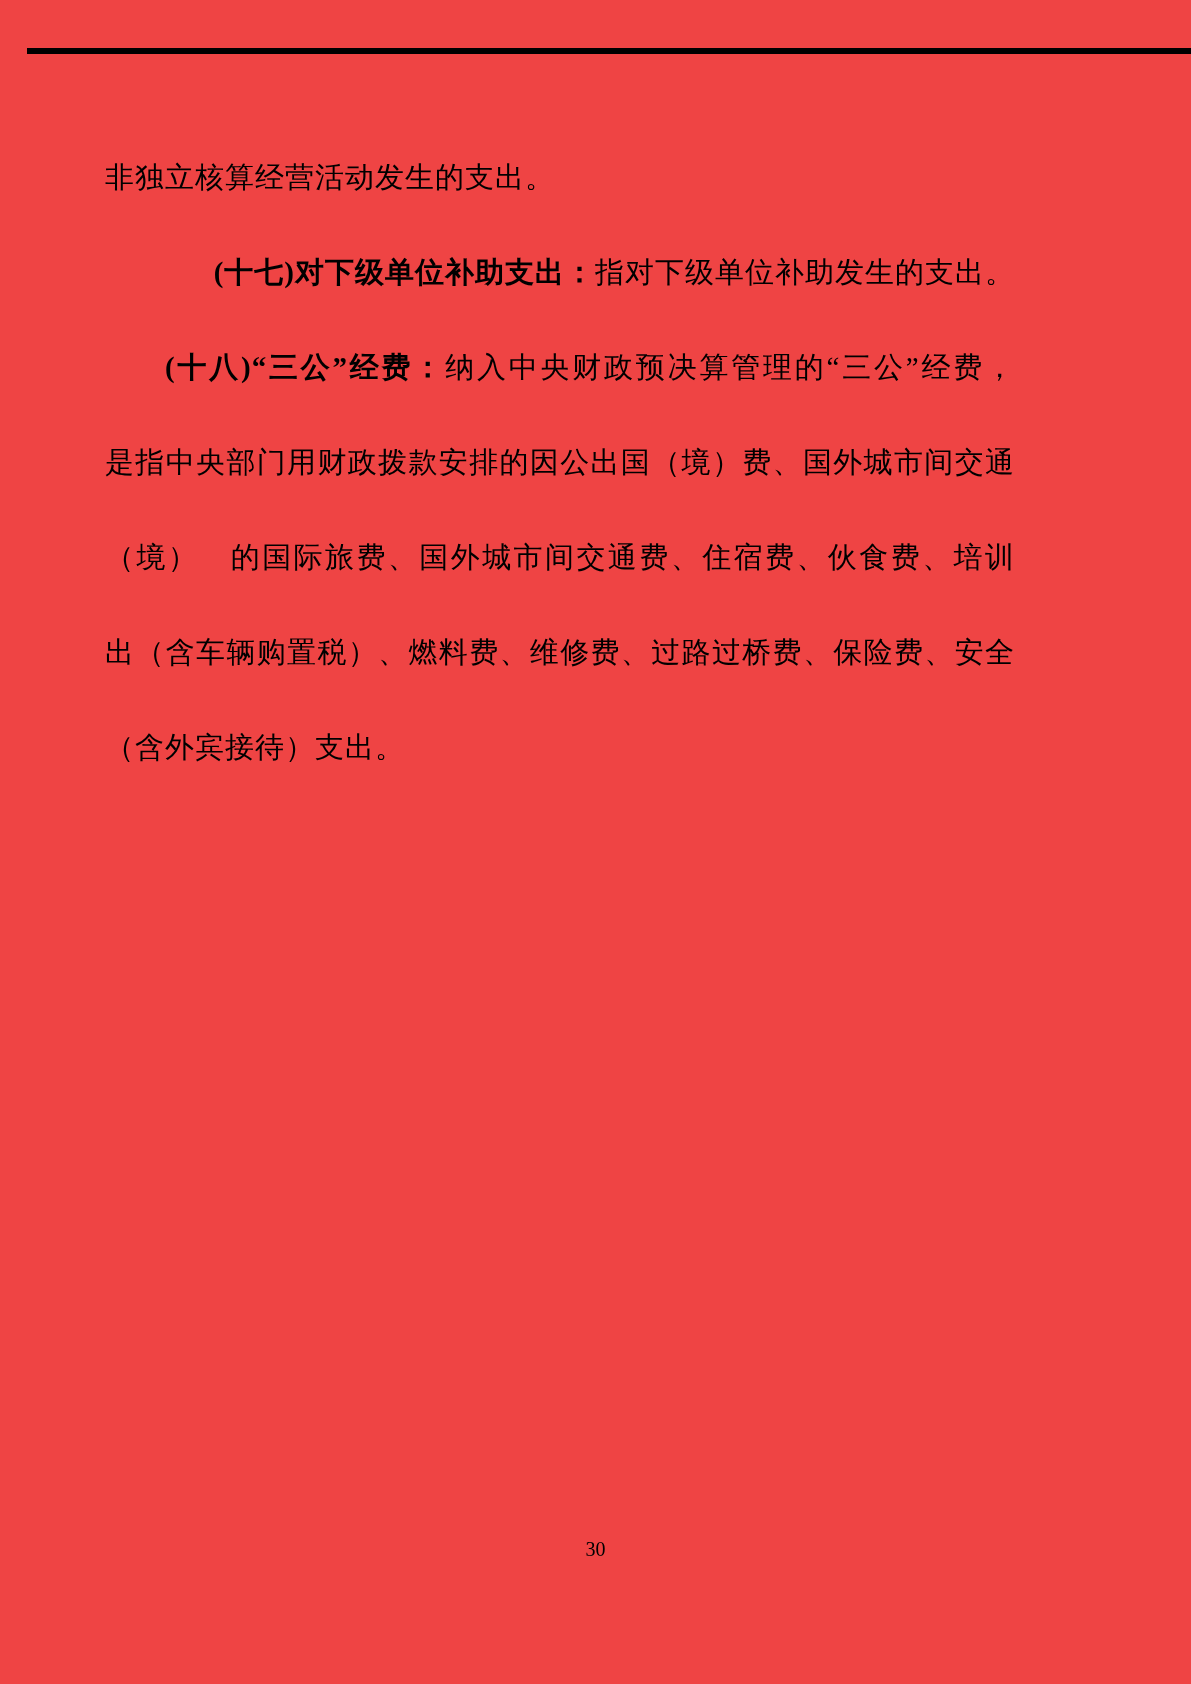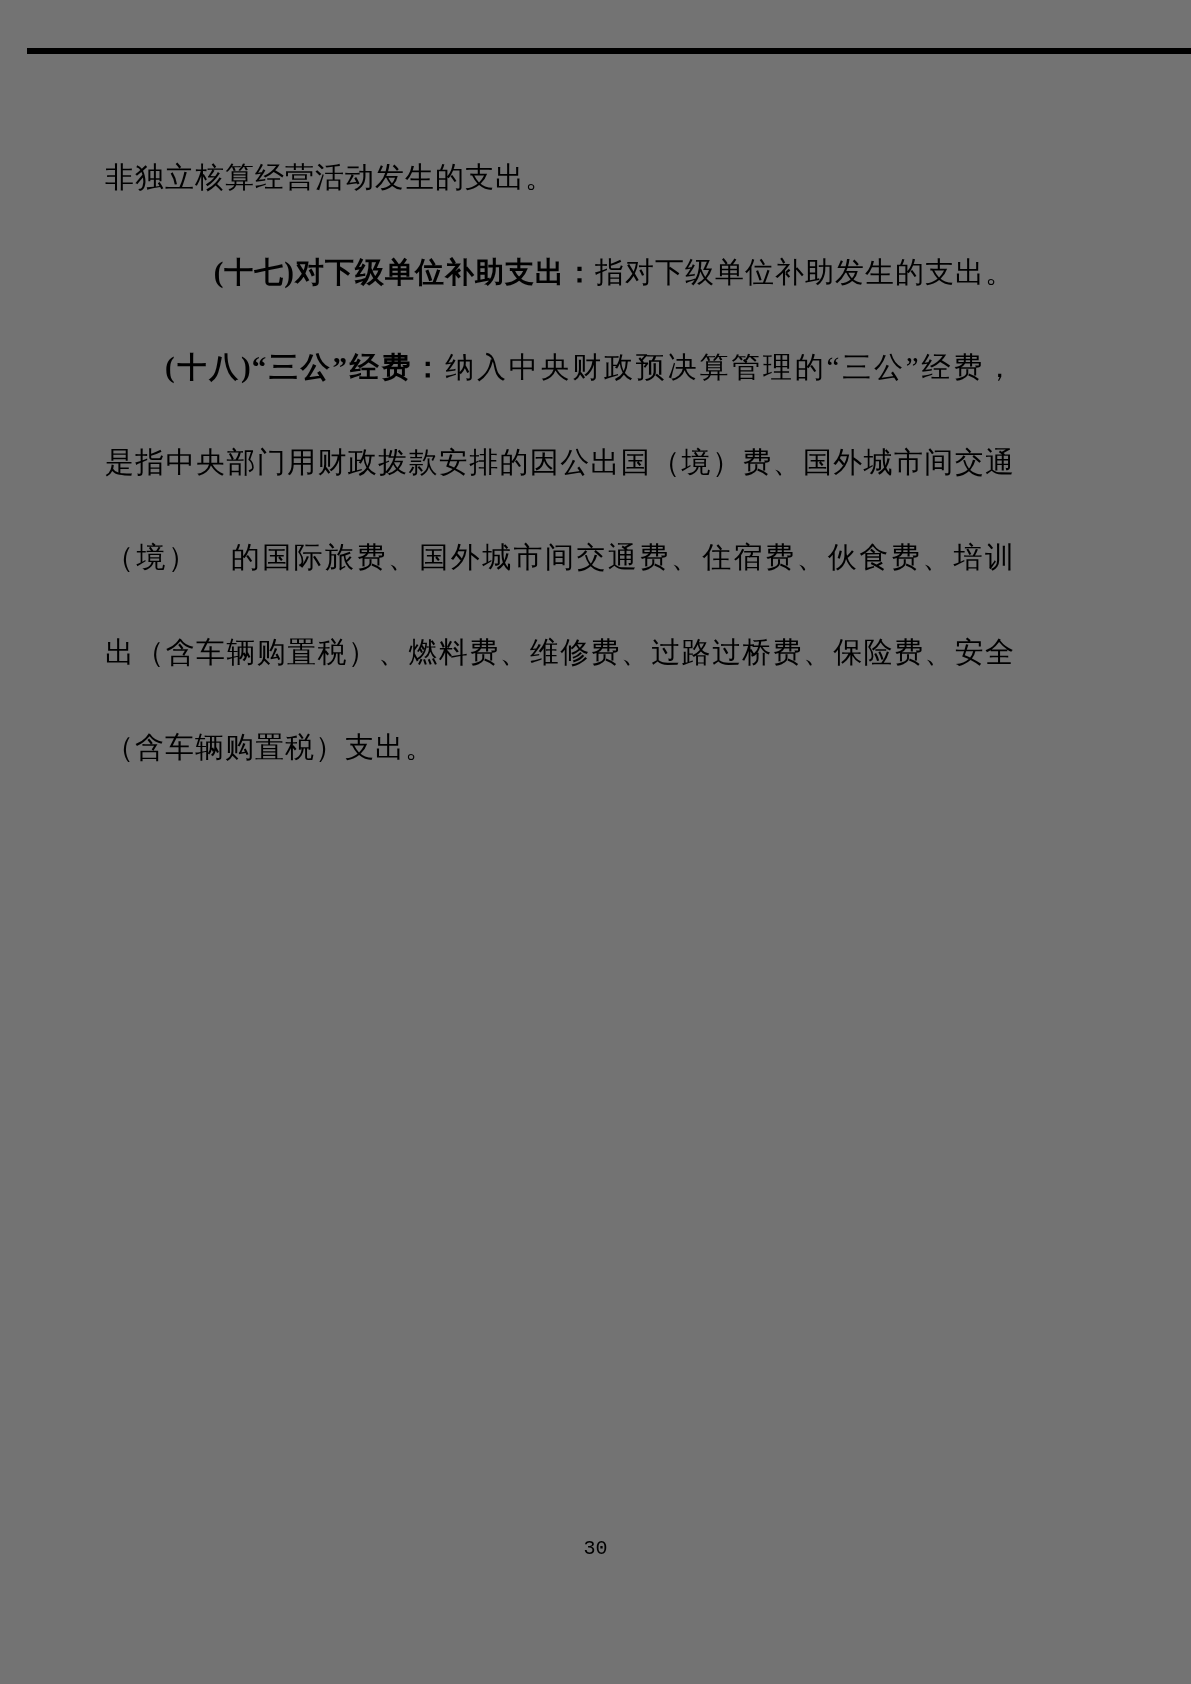--- a/index.html
+++ b/index.html
@@ -10,21 +10,21 @@
   body {
     width: 1191px;
     height: 1684px;
     position: relative;
     font-family: "Liberation Serif", "DejaVu Serif", serif;
     color: #000000;
   }
   .page {
     position: absolute;
     inset: 0;
-    background: #737373;
+    background: #ef4444;
   }
   .top-rule {
     position: absolute;
     left: 27px;
     top: 48px;
     width: 1164px;
     height: 6px;
     background: #000000;
   }
   .textblock {
@@ -55,21 +55,20 @@
   }
   .page-number {
     position: absolute;
     top: 1536px;
     left: 0;
     width: 100%;
     text-align: center;
     font-size: 20px;
     line-height: 26px;
     color: #000000;
-    font-family: Liberation Mono, monospace;
   }
 </style>
 </head>
 <body>
 
 <div class="page">
 
   <div class="top-rule"></div>
 
   <div class="textblock">
@@ -82,19 +81,19 @@
 
     <div class="line jst"><span>是指中央部门用财政拨款安排的因公出国（境）费、国外城市间交通费</span></div>
 
 
     <div class="line jst"><span>（境）　的国际旅费、国外城市间交通费、住宿费、伙食费、培训费、</span></div>
 
 
     <div class="line jst"><span>出（含车辆购置税）、燃料费、维修费、过路过桥费、保险费、安全</span></div>
 
 
-    <div class="line"><span>（含车辆购置税）支出。</span></div>
+    <div class="line"><span>（含外宾接待）支出。</span></div>
 
   </div>
 
   <div class="page-number">30</div>
 
 </div>
 
 </body></html>

